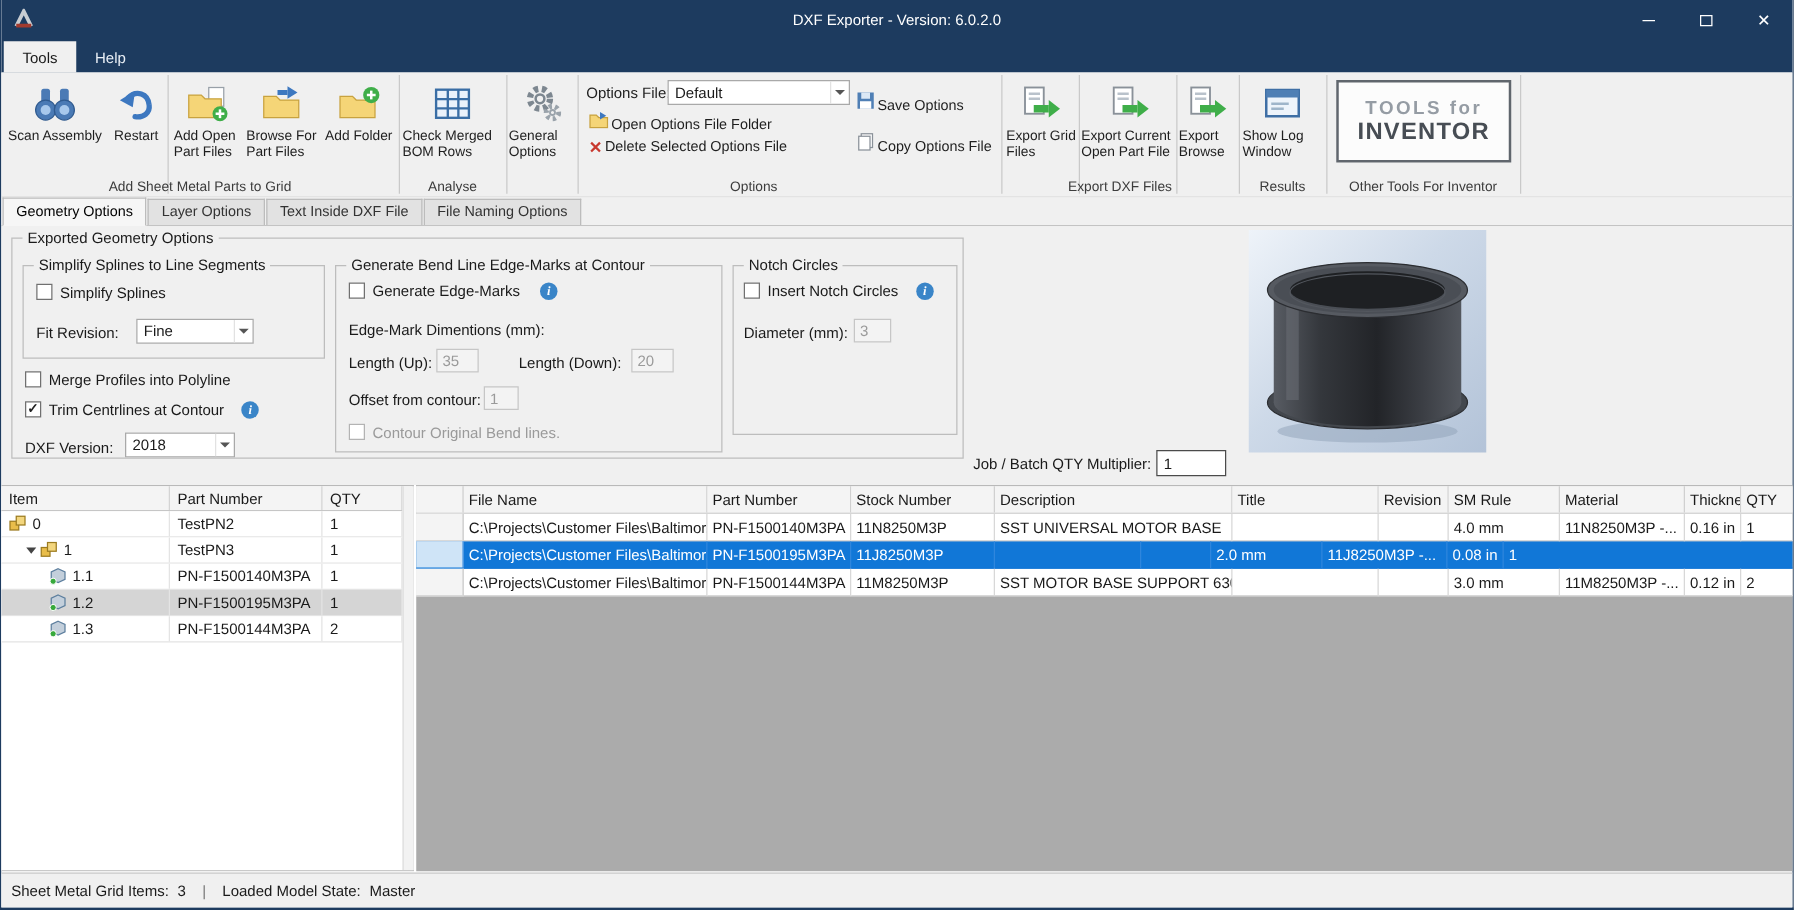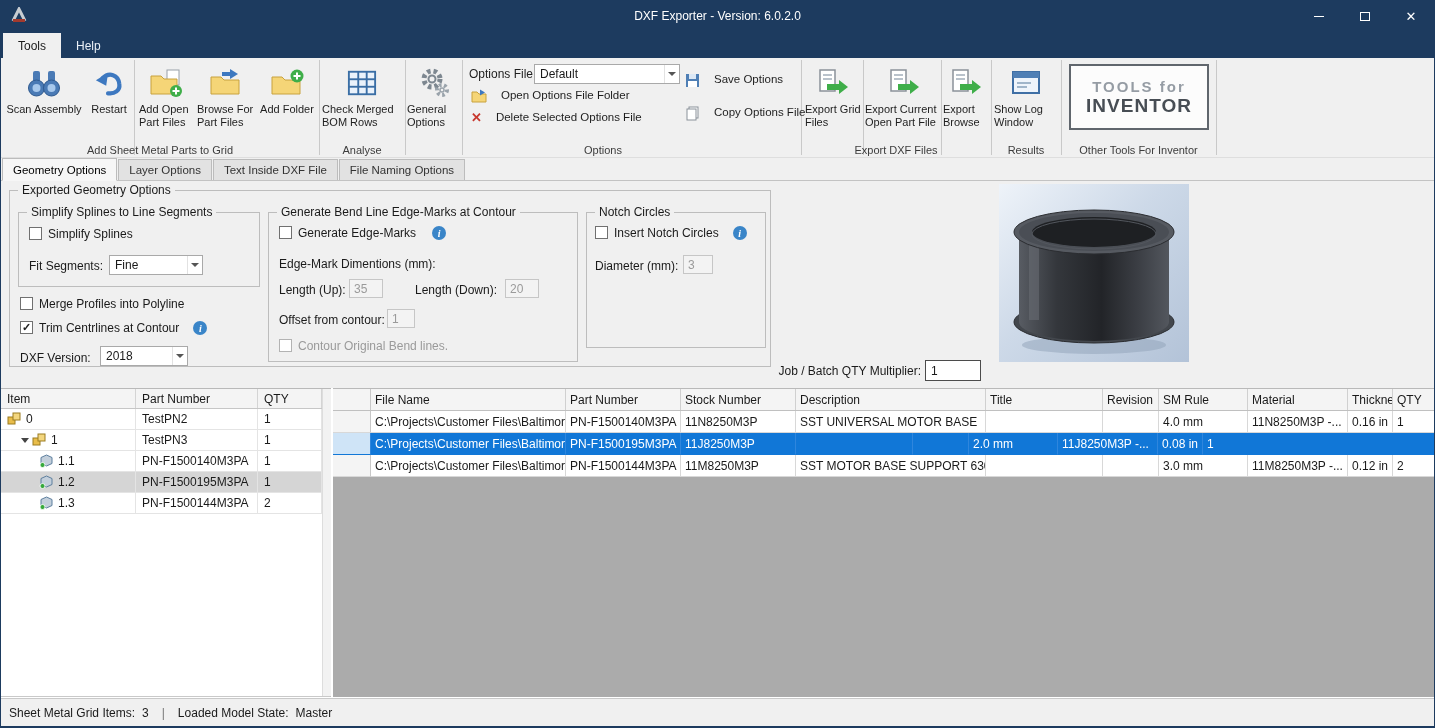--- a/index.html
+++ b/index.html
@@ -20,21 +20,21 @@
   .menu-tab.active{background:#f0f0f0;color:#1a1a1a}
   
   .ribbon{position:absolute;left:0;top:58px;right:0;height:100px;background:#f0f0f0;border-bottom:1px solid #dedede}
   .rgroup{position:absolute;top:0;height:100px}
   .rglabel{position:absolute;bottom:2px;left:0;right:0;text-align:center;font-size:11px;color:#3c3c3c;white-space:nowrap}
   .rdiv{position:absolute;top:2px;height:95px;width:1px;background:#c9c9c9}
   .rbtn{position:absolute;top:3px;height:84px;display:flex;flex-direction:column;align-items:center;cursor:default}
   .ric{height:40px;display:flex;align-items:center;justify-content:center;margin-top:2px}
   .rlab{font-size:11px;line-height:13px;color:#1e1e1e}
   .rlbl{position:absolute;font-size:12px;color:#1e1e1e;white-space:nowrap}
-  .rlink{position:absolute;display:flex;align-items:flex-start;gap:14px;font-size:11.5px;color:#1e1e1e;cursor:default;white-space:nowrap}
+  .rlink{position:absolute;display:flex;align-items:flex-end;gap:2px;font-size:11.5px;color:#1e1e1e;cursor:default;white-space:nowrap}
   .xglyph{color:#c8382e;font-weight:bold;font-size:13px;line-height:13px}
   .combo{position:absolute;height:20px;background:#fff;border:1px solid #a9a9a9;display:flex;align-items:center;padding-left:5px;font-size:12px}
   .combo .cval{flex:1;white-space:nowrap;overflow:hidden}
   .combo-arrow{width:15px;height:100%;display:flex;align-items:center;justify-content:center;border-left:1px solid #e2e2e2}
   .combo-arrow::after{content:"";border-left:4px solid transparent;border-right:4px solid transparent;border-top:4px solid #555}
   .logo-box{position:absolute;left:8px;top:6px;width:140px;height:66px;border:2px solid #60666d;background:#fcfcfc;
             display:flex;flex-direction:column;align-items:center;justify-content:center}
   .logo-l1{font-size:15px;font-weight:bold;color:#959ca4;letter-spacing:2px;line-height:17px}
   .logo-l2{font-size:19px;font-weight:bold;color:#474d54;letter-spacing:1px;line-height:21px}
   
@@ -329,21 +329,21 @@
 
     <div class="groupbox" style="left:8px;top:9px;width:762px;height:177px">
       <span class="gb-label">Exported Geometry Options</span>
 
       <div class="groupbox" style="left:8px;top:21px;width:242px;height:75px">
         <span class="gb-label">Simplify Splines to Line Segments</span>
         <div class="cbrow" style="left:10px;top:14px">
           <span class="checkbox"></span>
           <span class="cbl">Simplify Splines</span>
         </div>
-        <span class="lbl" style="left:10px;top:46px">Fit Segments:</span>
+        <span class="lbl" style="left:10px;top:46px">Fit Revision:</span>
         <div class="combo" style="left:90px;top:42px;width:94px">
           <span class="cval">Fine</span>
           <span class="combo-arrow"></span>
         </div>
       </div>
 
       <div class="cbrow" style="left:10px;top:106px">
         <span class="checkbox"></span>
         <span class="cbl">Merge Profiles into Polyline</span>
       </div>

